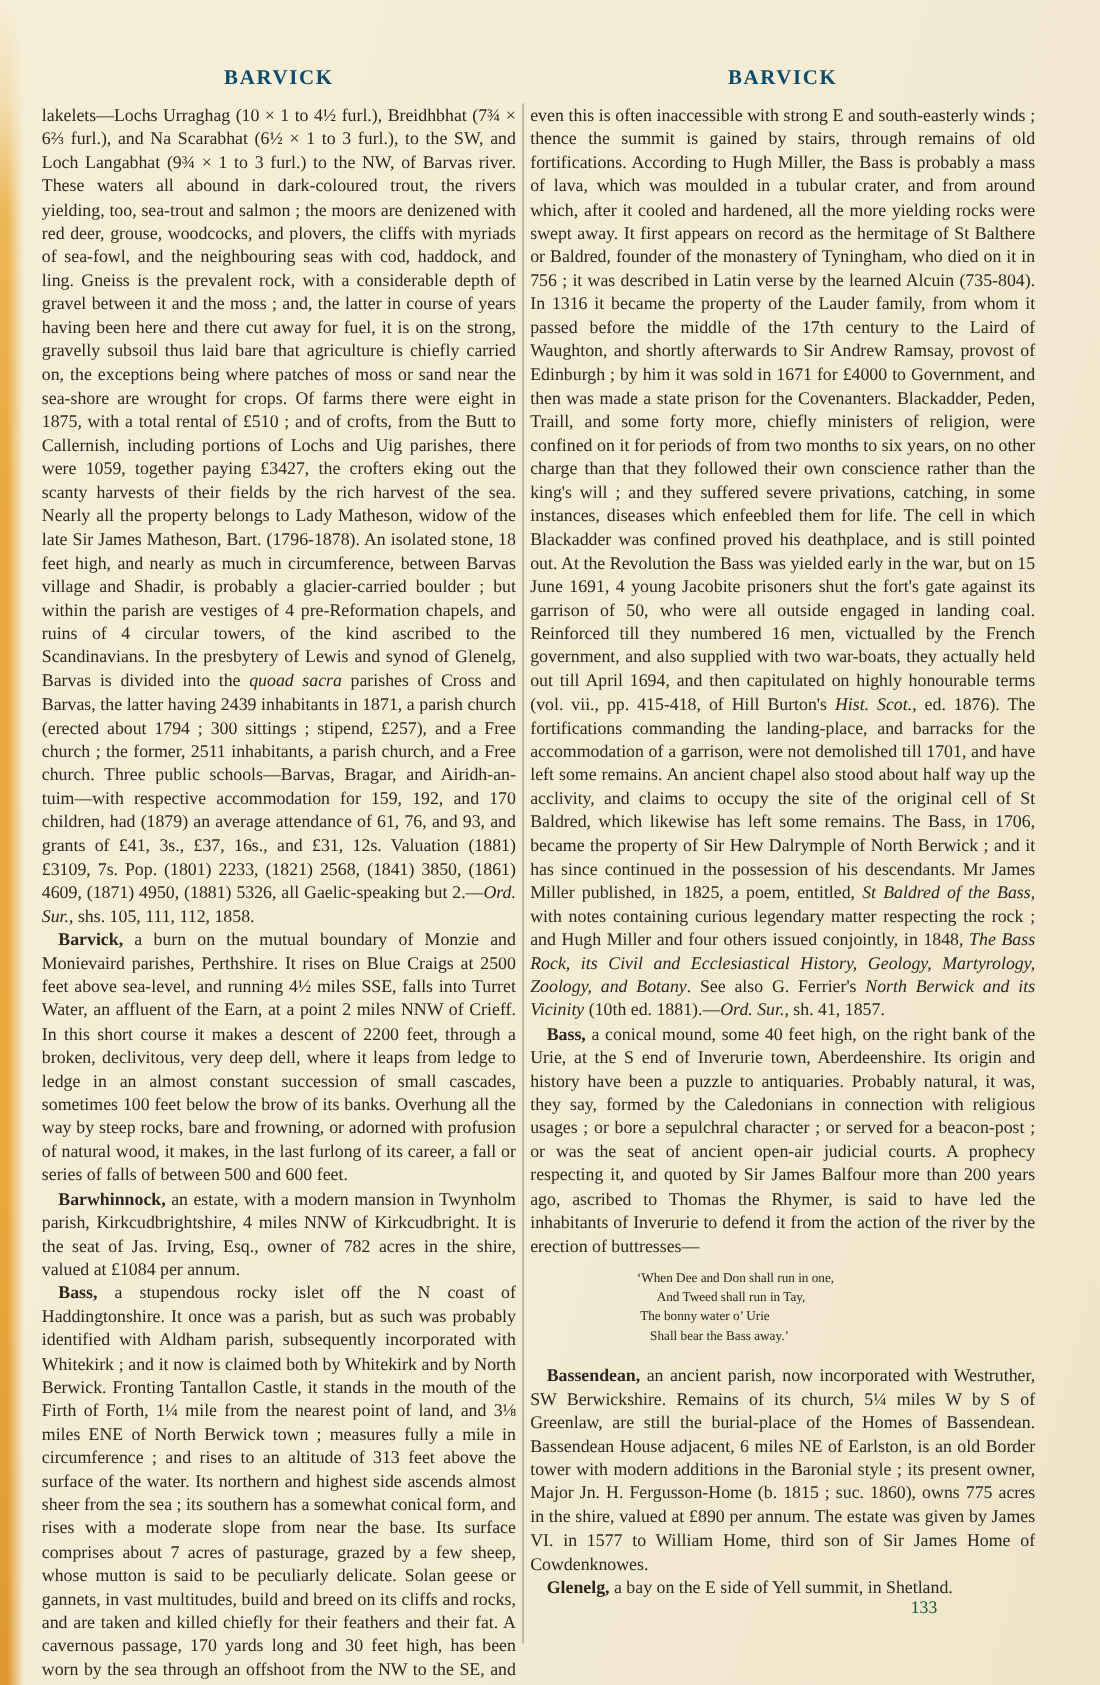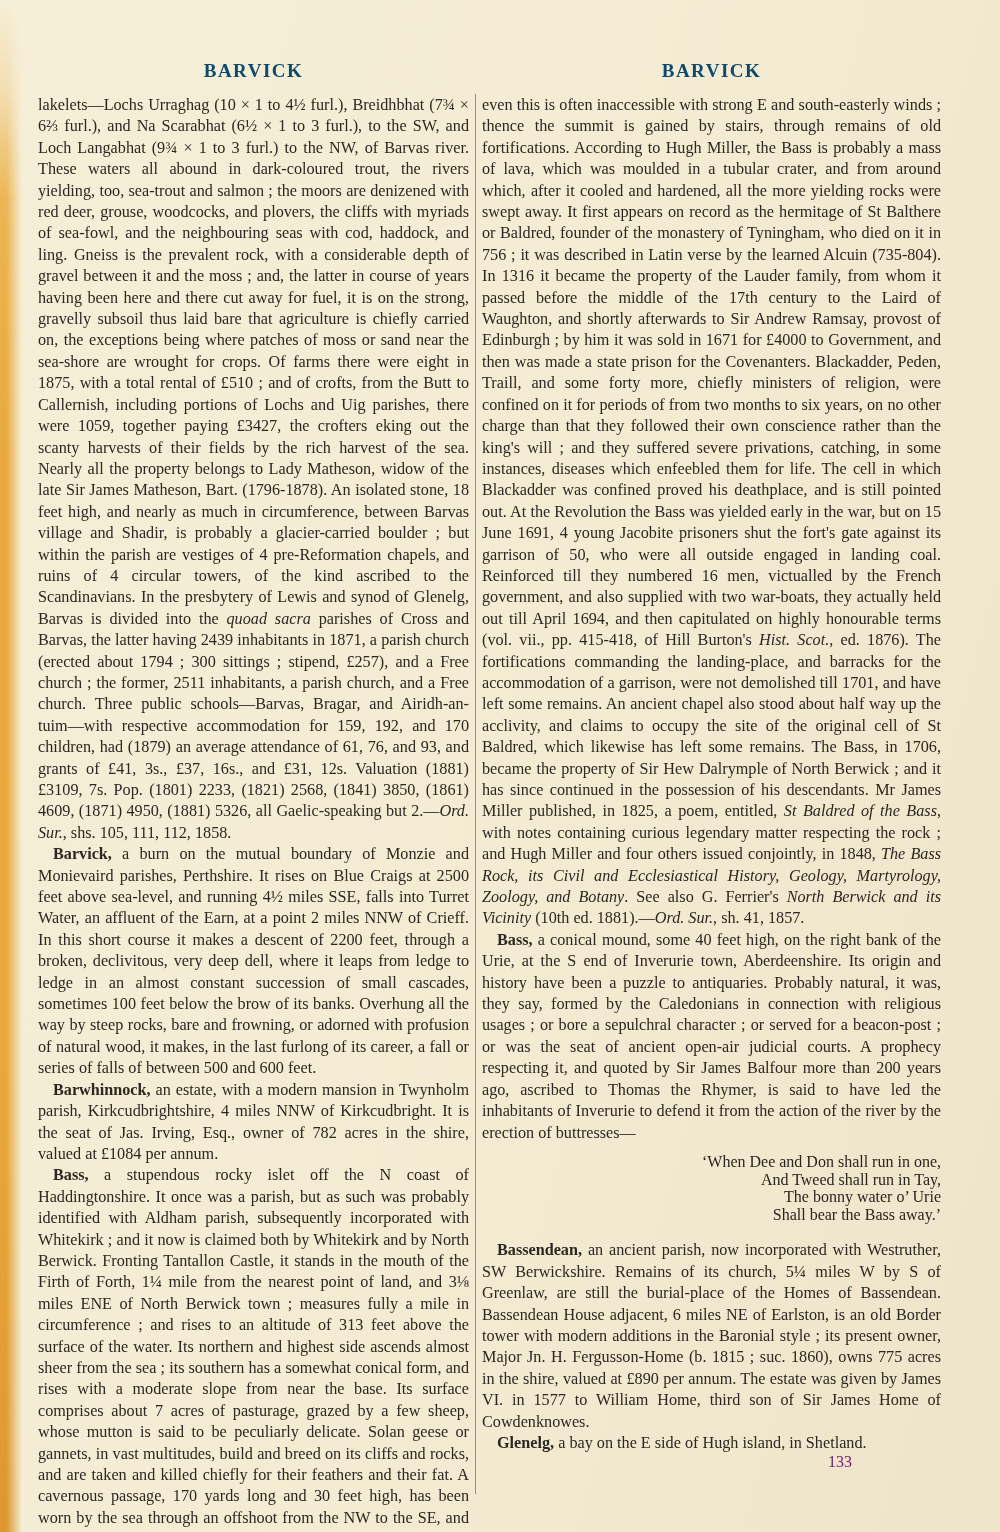--- a/index.html
+++ b/index.html
@@ -23,26 +23,26 @@
   .colbox-right{width:459px;}
   .col-rule{width:1px;margin:34px 6px 0 6px;height:1400px;background:#4a443a;opacity:.55;}
   .running-head{
     text-align:center;font-weight:700;font-size:19px;letter-spacing:1.5px;
     margin:0 0 13px 0;color:#0c4a6e;
   }
   .para{margin:0;text-align:justify;font-size:16.2px;line-height:21.4px;}
   .para.indent{text-indent:15px;}
   .para b{font-weight:700;}
   .para i{}
-  .verse{margin:9px 0 17px 97px;font-size:16px;line-height:17.6px;color:#2a251f;text-align:right;}
+  .verse{margin:9px 0 17px 97px;font-size:12px;line-height:17.6px;color:#2a251f;}
   .verse-line{white-space:nowrap;}
   .vl1{margin-left:18px;}
   .vl2{margin-left:3px;}
   .vl3{margin-left:12px;}
-  .page-number{position:absolute;left:828px;top:1453px;font-size:16px;color:#701a75;}
+  .page-number{position:absolute;left:828px;top:1453px;font-size:16px;color:#14532d;}
 </style>
 </head>
 <body>
 
 <div class="gutter"></div>
 
 <div class="columns">
   <div class="colbox-left">
     <div class="running-head">BARVICK</div>
     <div class="col-text" id="col-left">
@@ -58,18 +58,18 @@
     <div class="col-text" id="col-right">
         <p class="para"><span>even this is often inaccessible with strong E and south-easterly winds ; thence the summit is gained by stairs, through remains of old fortifications.  According to Hugh Miller, the Bass is probably a mass of lava, which was moulded in a tubular crater, and from around which, after it cooled and hardened, all the more yielding rocks were swept away.  It first appears on record as the hermitage of St Balthere or Baldred, founder of the monastery of Tyningham, who died on it in 756 ; it was described in Latin verse by the learned Alcuin (735-804).  In 1316 it became the property of the Lauder family, from whom it passed before the middle of the 17th century to the Laird of Waughton, and shortly afterwards to Sir Andrew Ramsay, provost of Edinburgh ; by him it was sold in 1671 for £4000 to Government, and then was made a state prison for the Covenanters.  Blackadder, Peden, Traill, and some forty more, chiefly ministers of religion, were confined on it for periods of from two months to six years, on no other charge than that they followed their own conscience rather than the king's will ; and they suffered severe privations, catching, in some instances, diseases which enfeebled them for life.  The cell in which Blackadder was confined proved his deathplace, and is still pointed out.  At the Revolution the Bass was yielded early in the war, but on 15 June 1691, 4 young Jacobite prisoners shut the fort's gate against its garrison of 50, who were all outside engaged in landing coal.  Reinforced till they numbered 16 men, victualled by the French government, and also supplied with two war-boats, they actually held out till April 1694, and then capitulated on highly honourable terms (vol. vii., pp. 415-418, of Hill Burton's </span><i>Hist. Scot.</i><span>, ed. 1876).  The fortifications commanding the landing-place, and barracks for the accommodation of a garrison, were not demolished till 1701, and have left some remains.  An ancient chapel also stood about half way up the acclivity, and claims to occupy the site of the original cell of St Baldred, which likewise has left some remains.  The Bass, in 1706, became the property of Sir Hew Dalrymple of North Berwick ; and it has since continued in the possession of his descendants.  Mr James Miller published, in 1825, a poem, entitled, </span><i>St Baldred of the Bass</i><span>, with notes containing curious legendary matter respecting the rock ; and Hugh Miller and four others issued conjointly, in 1848, </span><i>The Bass Rock, its Civil and Ecclesiastical History, Geology, Martyrology, Zoology, and Botany</i><span>.  See also G. Ferrier's </span><i>North Berwick and its Vicinity</i><span> (10th ed. 1881).—</span><i>Ord. Sur.</i><span>, sh. 41, 1857.</span></p>
         <p class="para indent"><b>Bass,</b><span> a conical mound, some 40 feet high, on the right bank of the Urie, at the S end of Inverurie town, Aberdeenshire.  Its origin and history have been a puzzle to antiquaries.  Probably natural, it was, they say, formed by the Caledonians in connection with religious usages ; or bore a sepulchral character ; or served for a beacon-post ; or was the seat of ancient open-air judicial courts.  A prophecy respecting it, and quoted by Sir James Balfour more than 200 years ago, ascribed to Thomas the Rhymer, is said to have led the inhabitants of Inverurie to defend it from the action of the river by the erection of buttresses—</span></p>
         <div class="verse">
           <div class="verse-line vl0">‘When Dee and Don shall run in one,</div>
           <div class="verse-line vl1">And Tweed shall run in Tay,</div>
           <div class="verse-line vl2">The bonny water o’ Urie</div>
           <div class="verse-line vl3">Shall bear the Bass away.’</div>
         </div>
         <p class="para indent"><b>Bassendean,</b><span> an ancient parish, now incorporated with Westruther, SW Berwickshire.  Remains of its church, 5¼ miles W by S of Greenlaw, are still the burial-place of the Homes of Bassendean.  Bassendean House adjacent, 6 miles NE of Earlston, is an old Border tower with modern additions in the Baronial style ; its present owner, Major Jn. H. Fergusson-Home (b. 1815 ; suc. 1860), owns 775 acres in the shire, valued at £890 per annum.  The estate was given by James VI. in 1577 to William Home, third son of Sir James Home of Cowdenknowes.</span></p>
-        <p class="para indent"><b>Glenelg,</b><span> a bay on the E side of Hugh island, in Shetland.</span></p>
+        <p class="para indent"><b>Glenelg,</b><span> a bay on the E side of Yell summit, in Shetland.</span></p>
       </div>
   </div>
 </div>
 
 <div class="page-number">133</div>
 
 </body></html>

